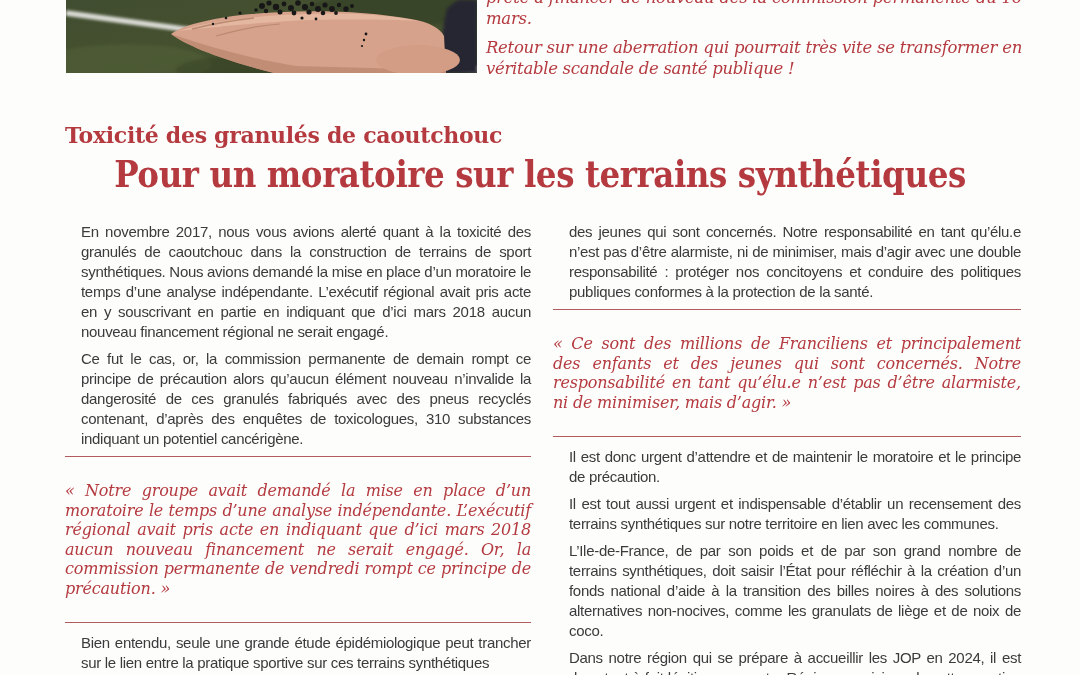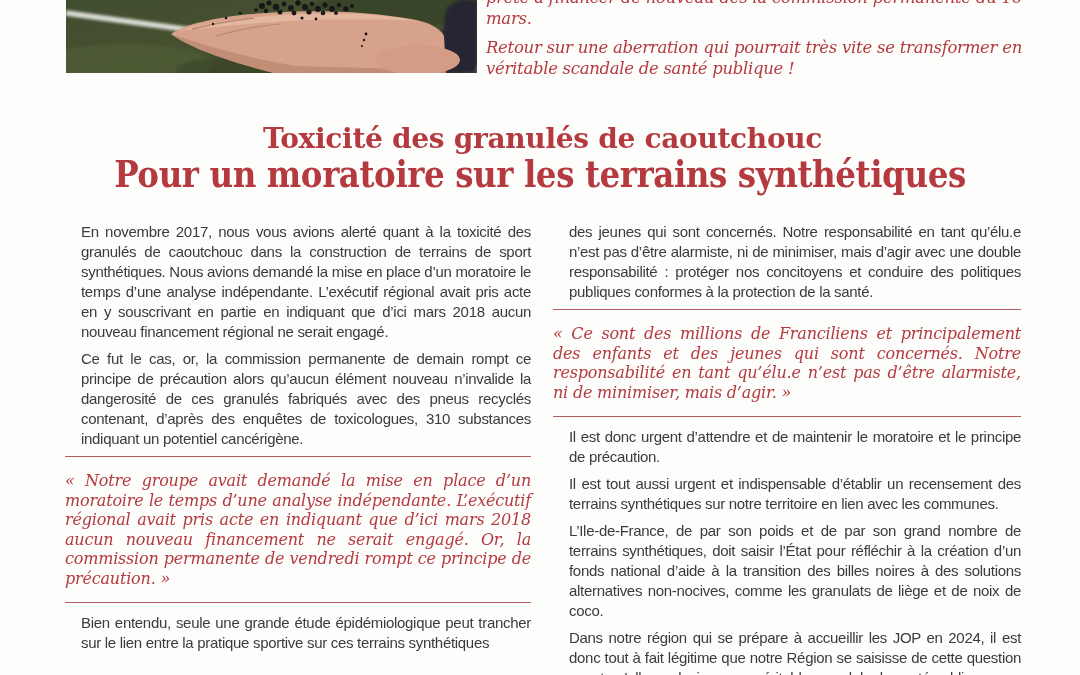--- a/index.html
+++ b/index.html
@@ -17,44 +17,44 @@
   .photo svg{display:block;width:100%;height:100%;}
   
   .masthead{
     position:absolute;left:486px;top:-13px;width:536px;
     color:var(--red);font-family:"DejaVu Serif",serif;font-style:italic;
     font-size:16.5px;line-height:21px;letter-spacing:-0.3px;text-align:justify;
   }
   .masthead p{margin:0 0 8px 0;}
   
   .kicker{
-    position:absolute;left:65px;top:122px;width:955px;text-align:center;
+    position:absolute;left:65px;top:122px;width:955px;text-align:left;
     color:var(--red);font-family:"DejaVu Serif",serif;font-weight:bold;
-    font-size:28px;letter-spacing:-0.3px;
+    font-size:22px;letter-spacing:-0.3px;
   }
   .title{
     position:absolute;left:0;top:150px;width:1080px;text-align:center;
     color:var(--red);font-family:"DejaVu Serif",serif;font-weight:bold;
     font-size:37px;line-height:48px;letter-spacing:-0.5px;
     transform:scaleX(0.88);transform-origin:50% 50%;
   }
   
   .col{
     position:absolute;top:222px;font-size:15px;line-height:20px;
     letter-spacing:-0.3px;text-align:justify;hyphens:auto;
   }
   .col-left{left:65px;width:466px;}
   .col-right{left:553px;width:468px;}
   .col p{margin:0 0 7px 16px;}
   
   .quote{
     color:var(--red);font-family:"DejaVu Serif",serif;font-style:italic;
     font-size:16px;line-height:19.5px;letter-spacing:-0.2px;text-align:justify;
     border-top:1px solid var(--rule);border-bottom:1px solid var(--rule);
-    padding:14px 0;margin:2px 0 10px 0;
+    padding:24px 0;margin:2px 0 10px 0;
   }
   .quote-open{ 
     border-bottom:none;margin-bottom:0;
   }
 </style>
 </head>
 <body>
 
 <div class="page">
 

